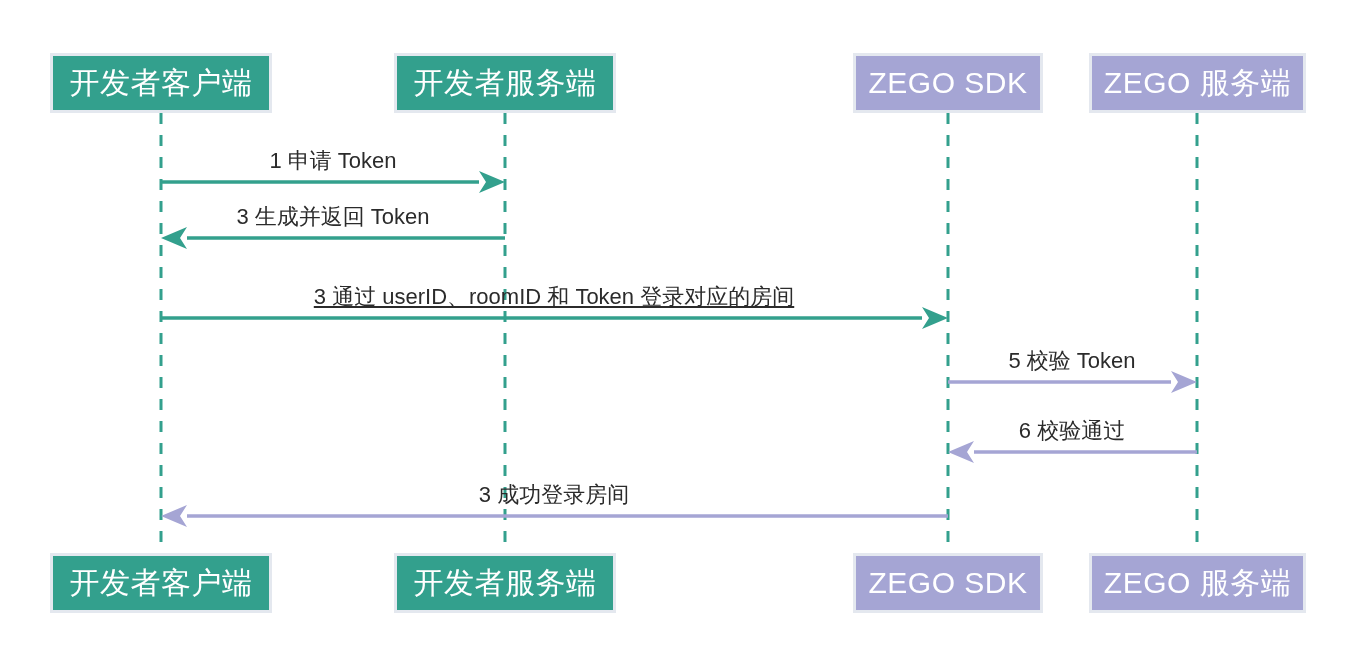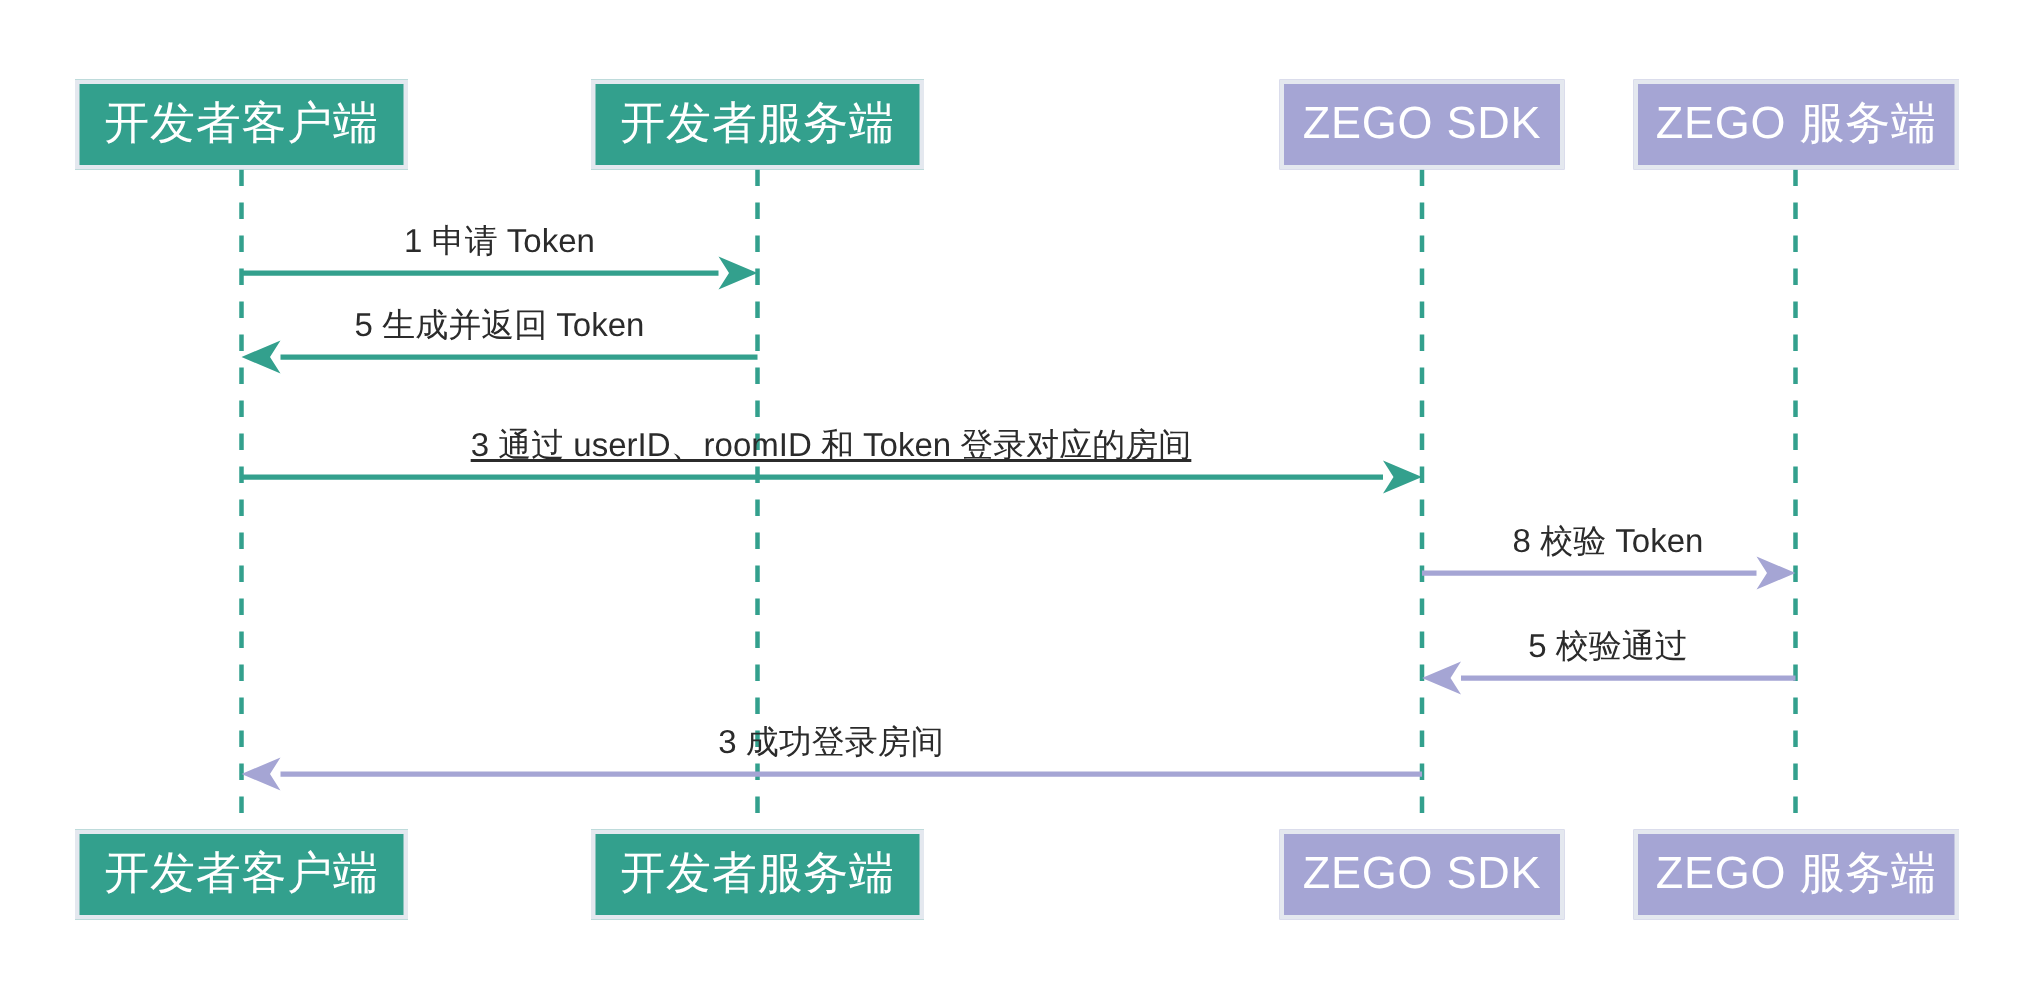--- a/index.html
+++ b/index.html
@@ -112,20 +112,20 @@
       </div>
       <div class="participant-box" style="left: 853px; top: 553px; width: 190px; height: 60px; background: rgb(165, 165, 212);">
         <span>ZEGO SDK</span>
       </div>
       <div class="participant-box" style="left: 1089px; top: 553px; width: 217px; height: 60px; background: rgb(165, 165, 212);">
         <span>ZEGO 服务端</span>
       </div>
     </div>
   <div id="message-labels">
       <div class="msg-label" style="left: 333px; top: 150px;">1 申请 Token</div>
-      <div class="msg-label" style="left: 333px; top: 206px;">5 生成并返回 Token</div>
+      <div class="msg-label" style="left: 333px; top: 206px;">3 生成并返回 Token</div>
       <div class="msg-label" style="left: 554px; top: 286px; text-decoration: underline;">3 通过 userID、roomID 和 Token 登录对应的房间</div>
-      <div class="msg-label" style="left: 1072px; top: 350px;">8 校验 Token</div>
-      <div class="msg-label" style="left: 1072px; top: 420px;">5 校验通过</div>
+      <div class="msg-label" style="left: 1072px; top: 350px;">5 校验 Token</div>
+      <div class="msg-label" style="left: 1072px; top: 420px;">6 校验通过</div>
       <div class="msg-label" style="left: 554px; top: 484px;">3 成功登录房间</div>
     </div>
 
 </div>
 
 </body></html>

